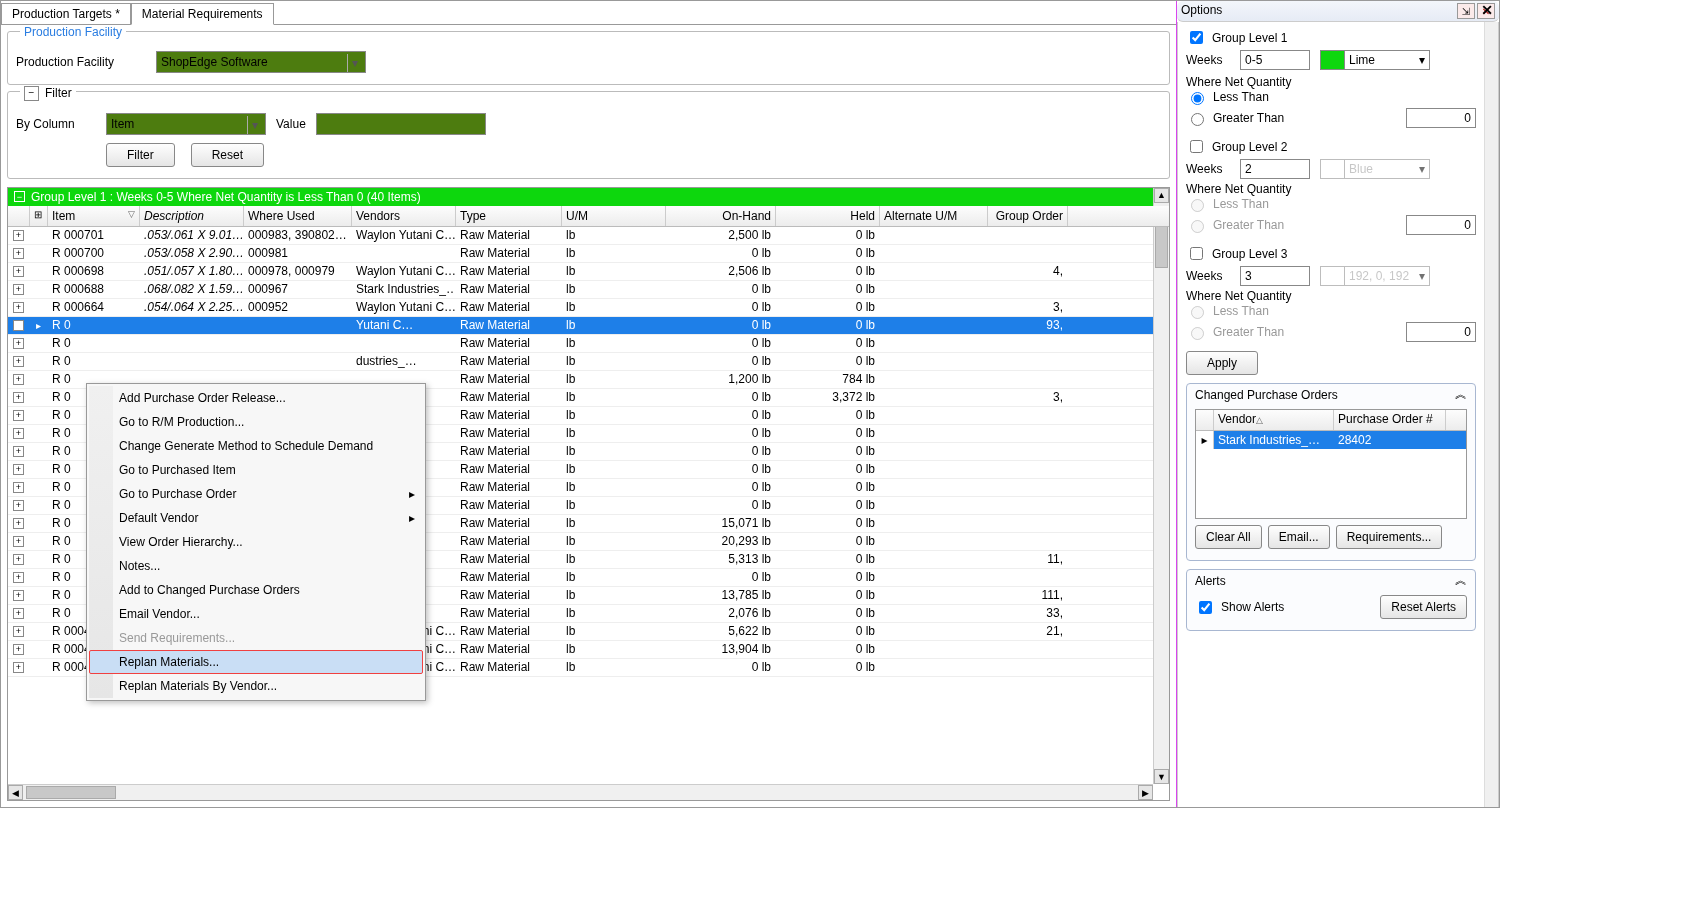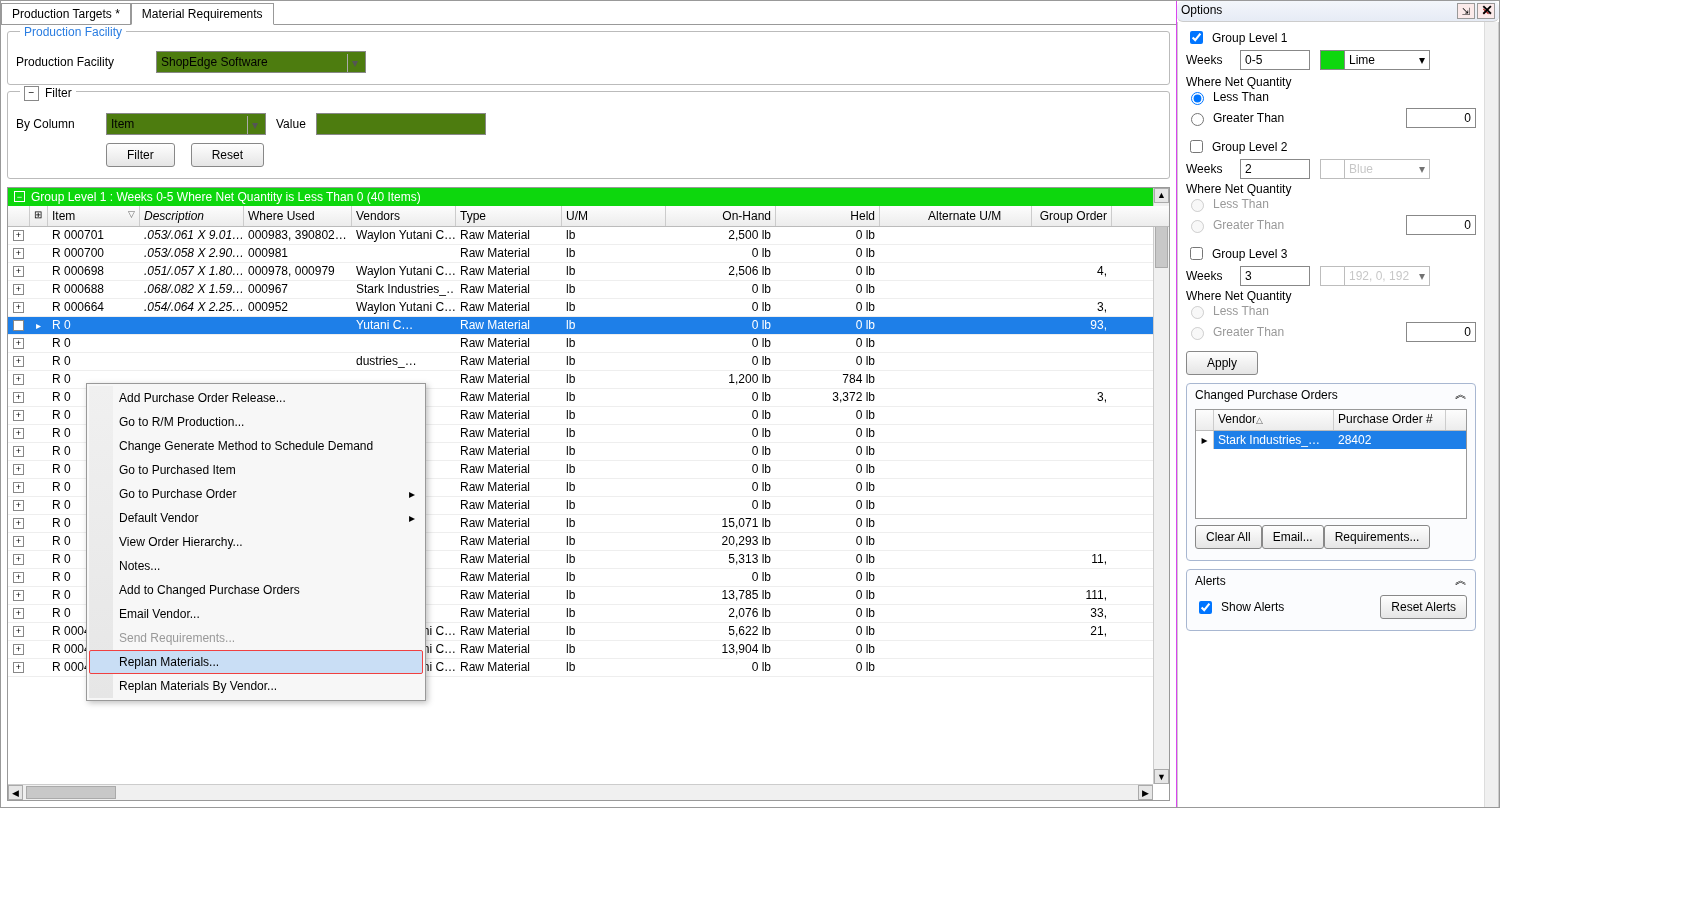--- a/index.html
+++ b/index.html
@@ -33,21 +33,21 @@
 .c-expand{width:22px; justify-content:center;}
 .c-indicator{width:18px; justify-content:center;}
 .c-item{width:92px;}
 .c-desc{width:104px;font-style:italic;}
 .c-where{width:108px;}
 .c-vendors{width:104px;}
 .c-type{width:106px;}
 .c-um{width:104px;}
 .c-onhand{width:110px; justify-content:flex-end;}
 .c-held{width:104px; justify-content:flex-end;}
-.c-altum{width:108px;margin-left:44px;}
+.c-altum{width:108px;}
 .c-grporder{width:80px; justify-content:flex-end;}
 .expand-btn{ width:11px; height:11px; border:1px solid #888; display:inline-flex; align-items:center; justify-content:center; font-size:9px; cursor:pointer; background:#fff;}
 .gridrow.selected { background: #1e7fe8; color:#fff; }
 .gridrow.selected .cell { border-right:1px solid transparent; }
 .row-indicator-arrow { font-size:10px; }
 .vscroll { position:absolute; top:0; right:0; bottom:16px; width:16px; background:#f0f0f0; border-left:1px solid #ccc; }
 .vscroll .thumb { position:absolute; left:1px; right:1px; height:60px; top:20px; background:#c8c8c8; border:1px solid #aaa; }
 .hscroll { position:absolute; left:0; right:16px; bottom:0; height:16px; background:#f0f0f0; border-top:1px solid #ccc; display:flex; align-items:center; }
 .hscroll .thumb { position:absolute; top:1px; bottom:1px; width:90px; left:18px; background:#c8c8c8; border:1px solid #aaa; }
 .hscroll .arrow, .vscroll .arrow { position:absolute; width:15px; height:15px; background:#e6e6e6; border:1px solid #aaa; display:flex; align-items:center; justify-content:center; font-size:9px; cursor:pointer;}
@@ -688,21 +688,21 @@
             <div class="cell sg-indicator"></div>
             <div class="cell sg-vendor"><span>Vendor</span><span style="margin-left:auto;font-size:9px;color:#666;">△</span></div>
             <div class="cell sg-po">Purchase Order #</div>
           </div>
           <div class="sgrow selected">
             <div class="cell sg-indicator" style="background:#fff;color:#000;border-right:1px solid #ccc">▸</div>
             <div class="cell sg-vendor">Stark Industries_…</div>
             <div class="cell sg-po">28402</div>
           </div>
         </div>
-        <div class="form-row" style="margin-top:6px; gap:0;">
+        <div class="form-row" style="margin-top:6px; gap:6px;">
           <div class="btn" style="padding:3px 10px">Clear All</div>
           <div class="btn" style="padding:3px 10px">Email...</div>
           <div class="btn" style="padding:3px 10px">Requirements...</div>
         </div>
       </div>
 
       <div class="panel-block">
         <div class="pb-head">
               <span>Alerts</span>
               <span>︽</span>

